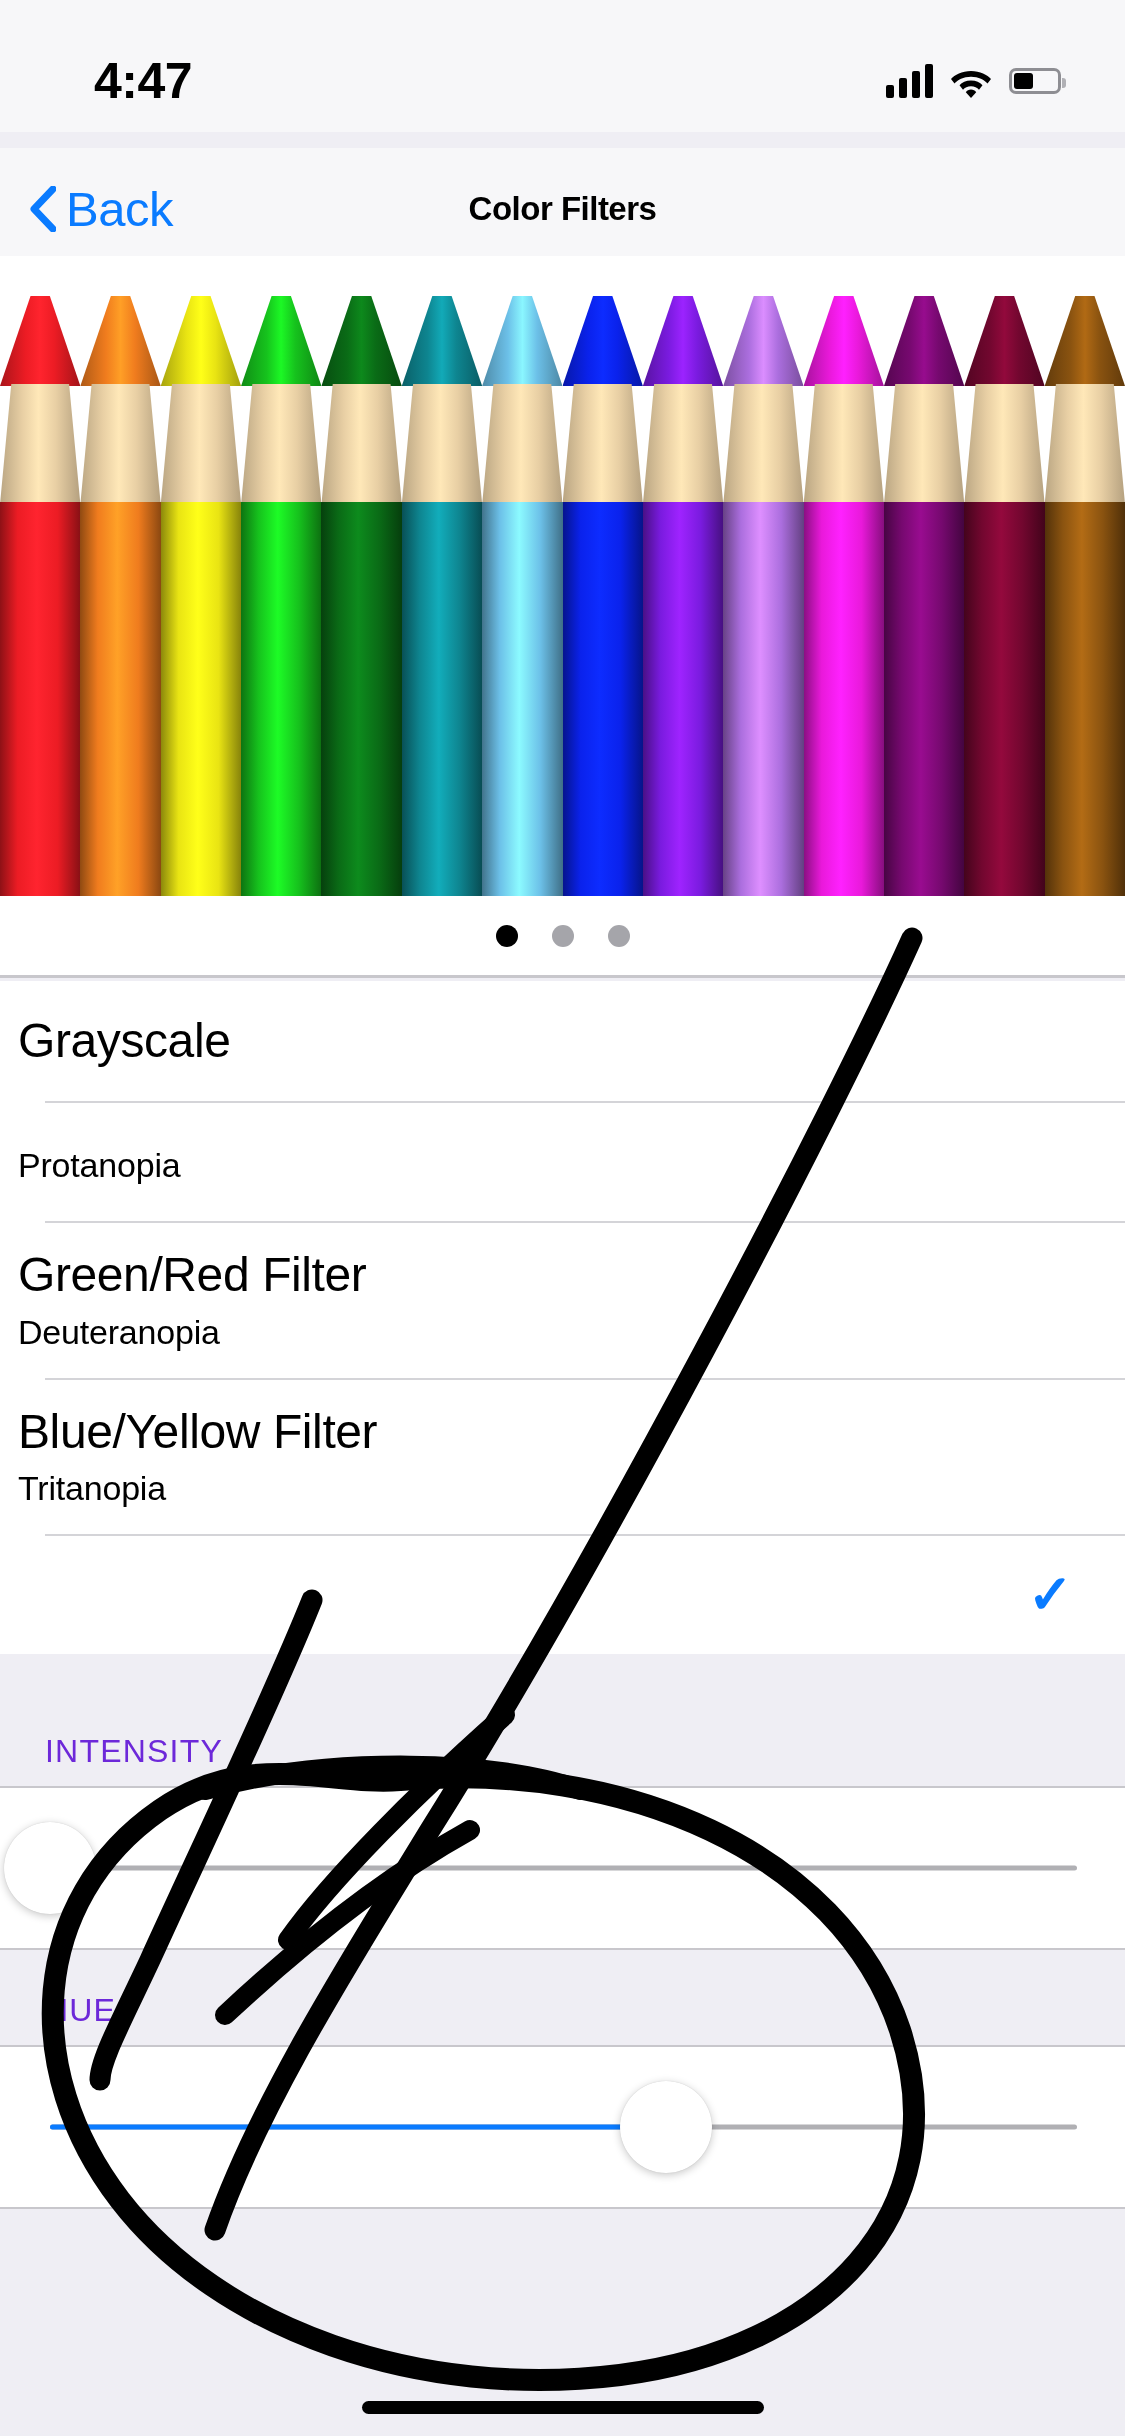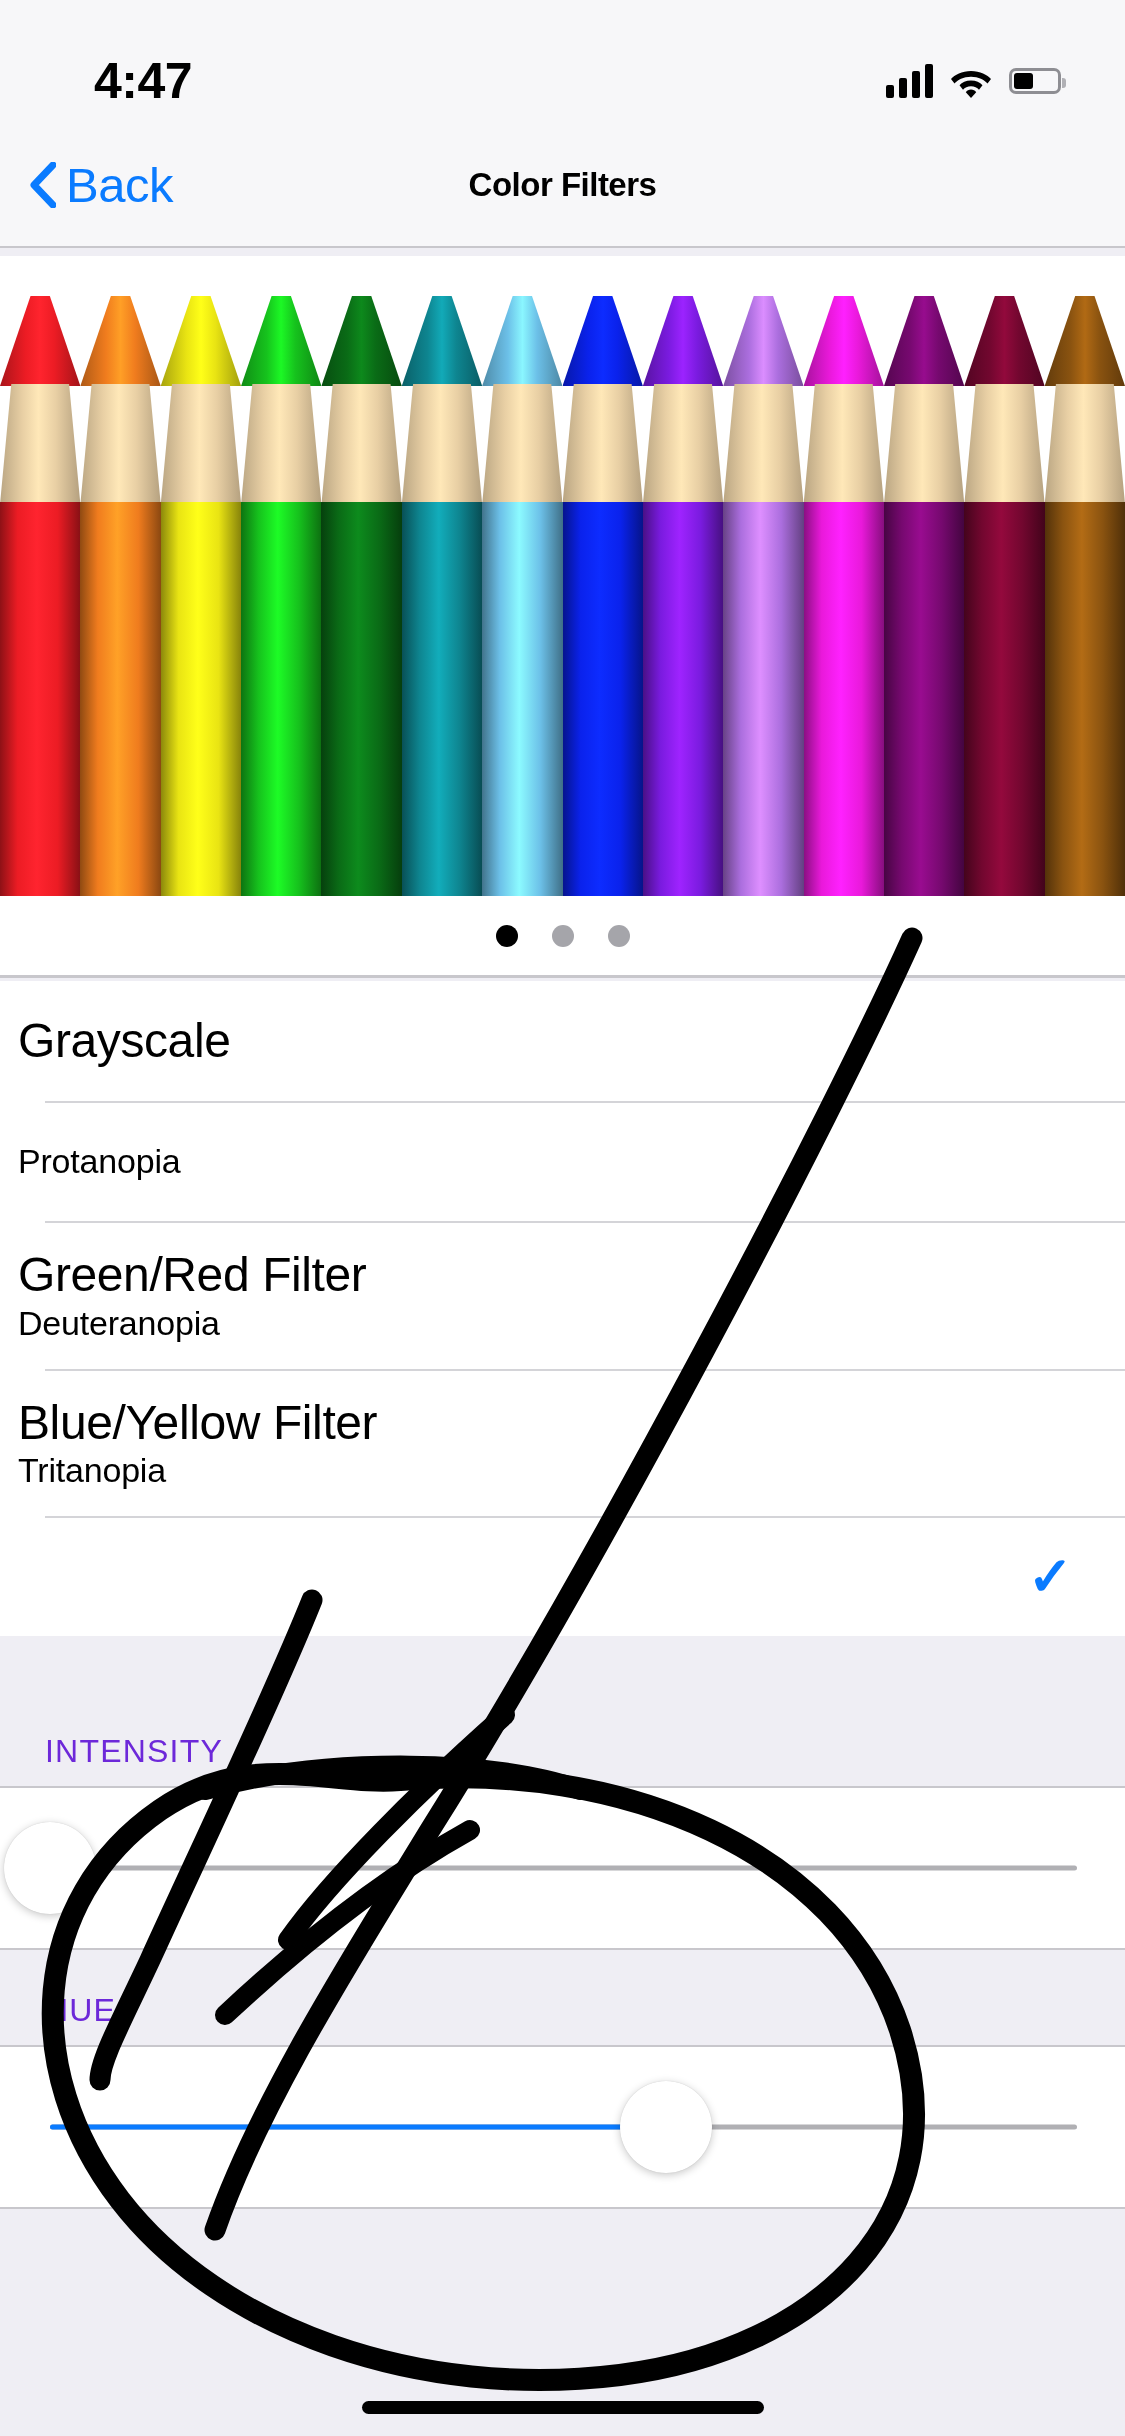--- a/index.html
+++ b/index.html
@@ -42,21 +42,21 @@
     position:relative; padding:2px;
   }
   .batt::after{
     content:""; position:absolute; right:-8px; top:7px;
     width:4px; height:10px; background:#b0b0b5; border-radius:0 3px 3px 0;
   }
   .batt-fill { height:100%; background:#000; border-radius:3px; width:45%; }
 
   
   .nav-bar {
-    position:absolute; top:124px; left:0;
+    position:absolute; top:148px; left:0;
     width:1125px; height:124px;
     background:#f7f7f9;
     border-bottom:2px solid #c8c7cc;
     display:flex; align-items:center;
   }
   .back-btn {
     display:flex; align-items:center;
     margin-left:28px; cursor:pointer;
   }
   .chev { width:28px; height:46px; display:block; }
@@ -110,21 +110,21 @@
     position:relative;
     padding:26px 42px 26px 18px;
     min-height:120px;
     display:flex; flex-direction:column; justify-content:center;
   }
   .filter-row + .filter-row::before {
     content:""; position:absolute; top:0; left:45px; right:0;
     height:2px; background:#d4d4d8;
   }
   .filter-title { font-size:48px; color:#000; letter-spacing:-0.4px; line-height:1.18; }
-  .filter-sub  { font-size:34px; color:#000; letter-spacing:-0.2px;}
+  .filter-sub  { font-size:34px; color:#000; margin-top:9px; letter-spacing:-0.2px;}
   .check {
     position:absolute; right:52px; top:50%;
     transform:translateY(-50%);
     font-size:54px; color:#0a7bff; font-weight:700;
     line-height:1;
   }
 
   
   .section-header {
     background:#efeef4;

